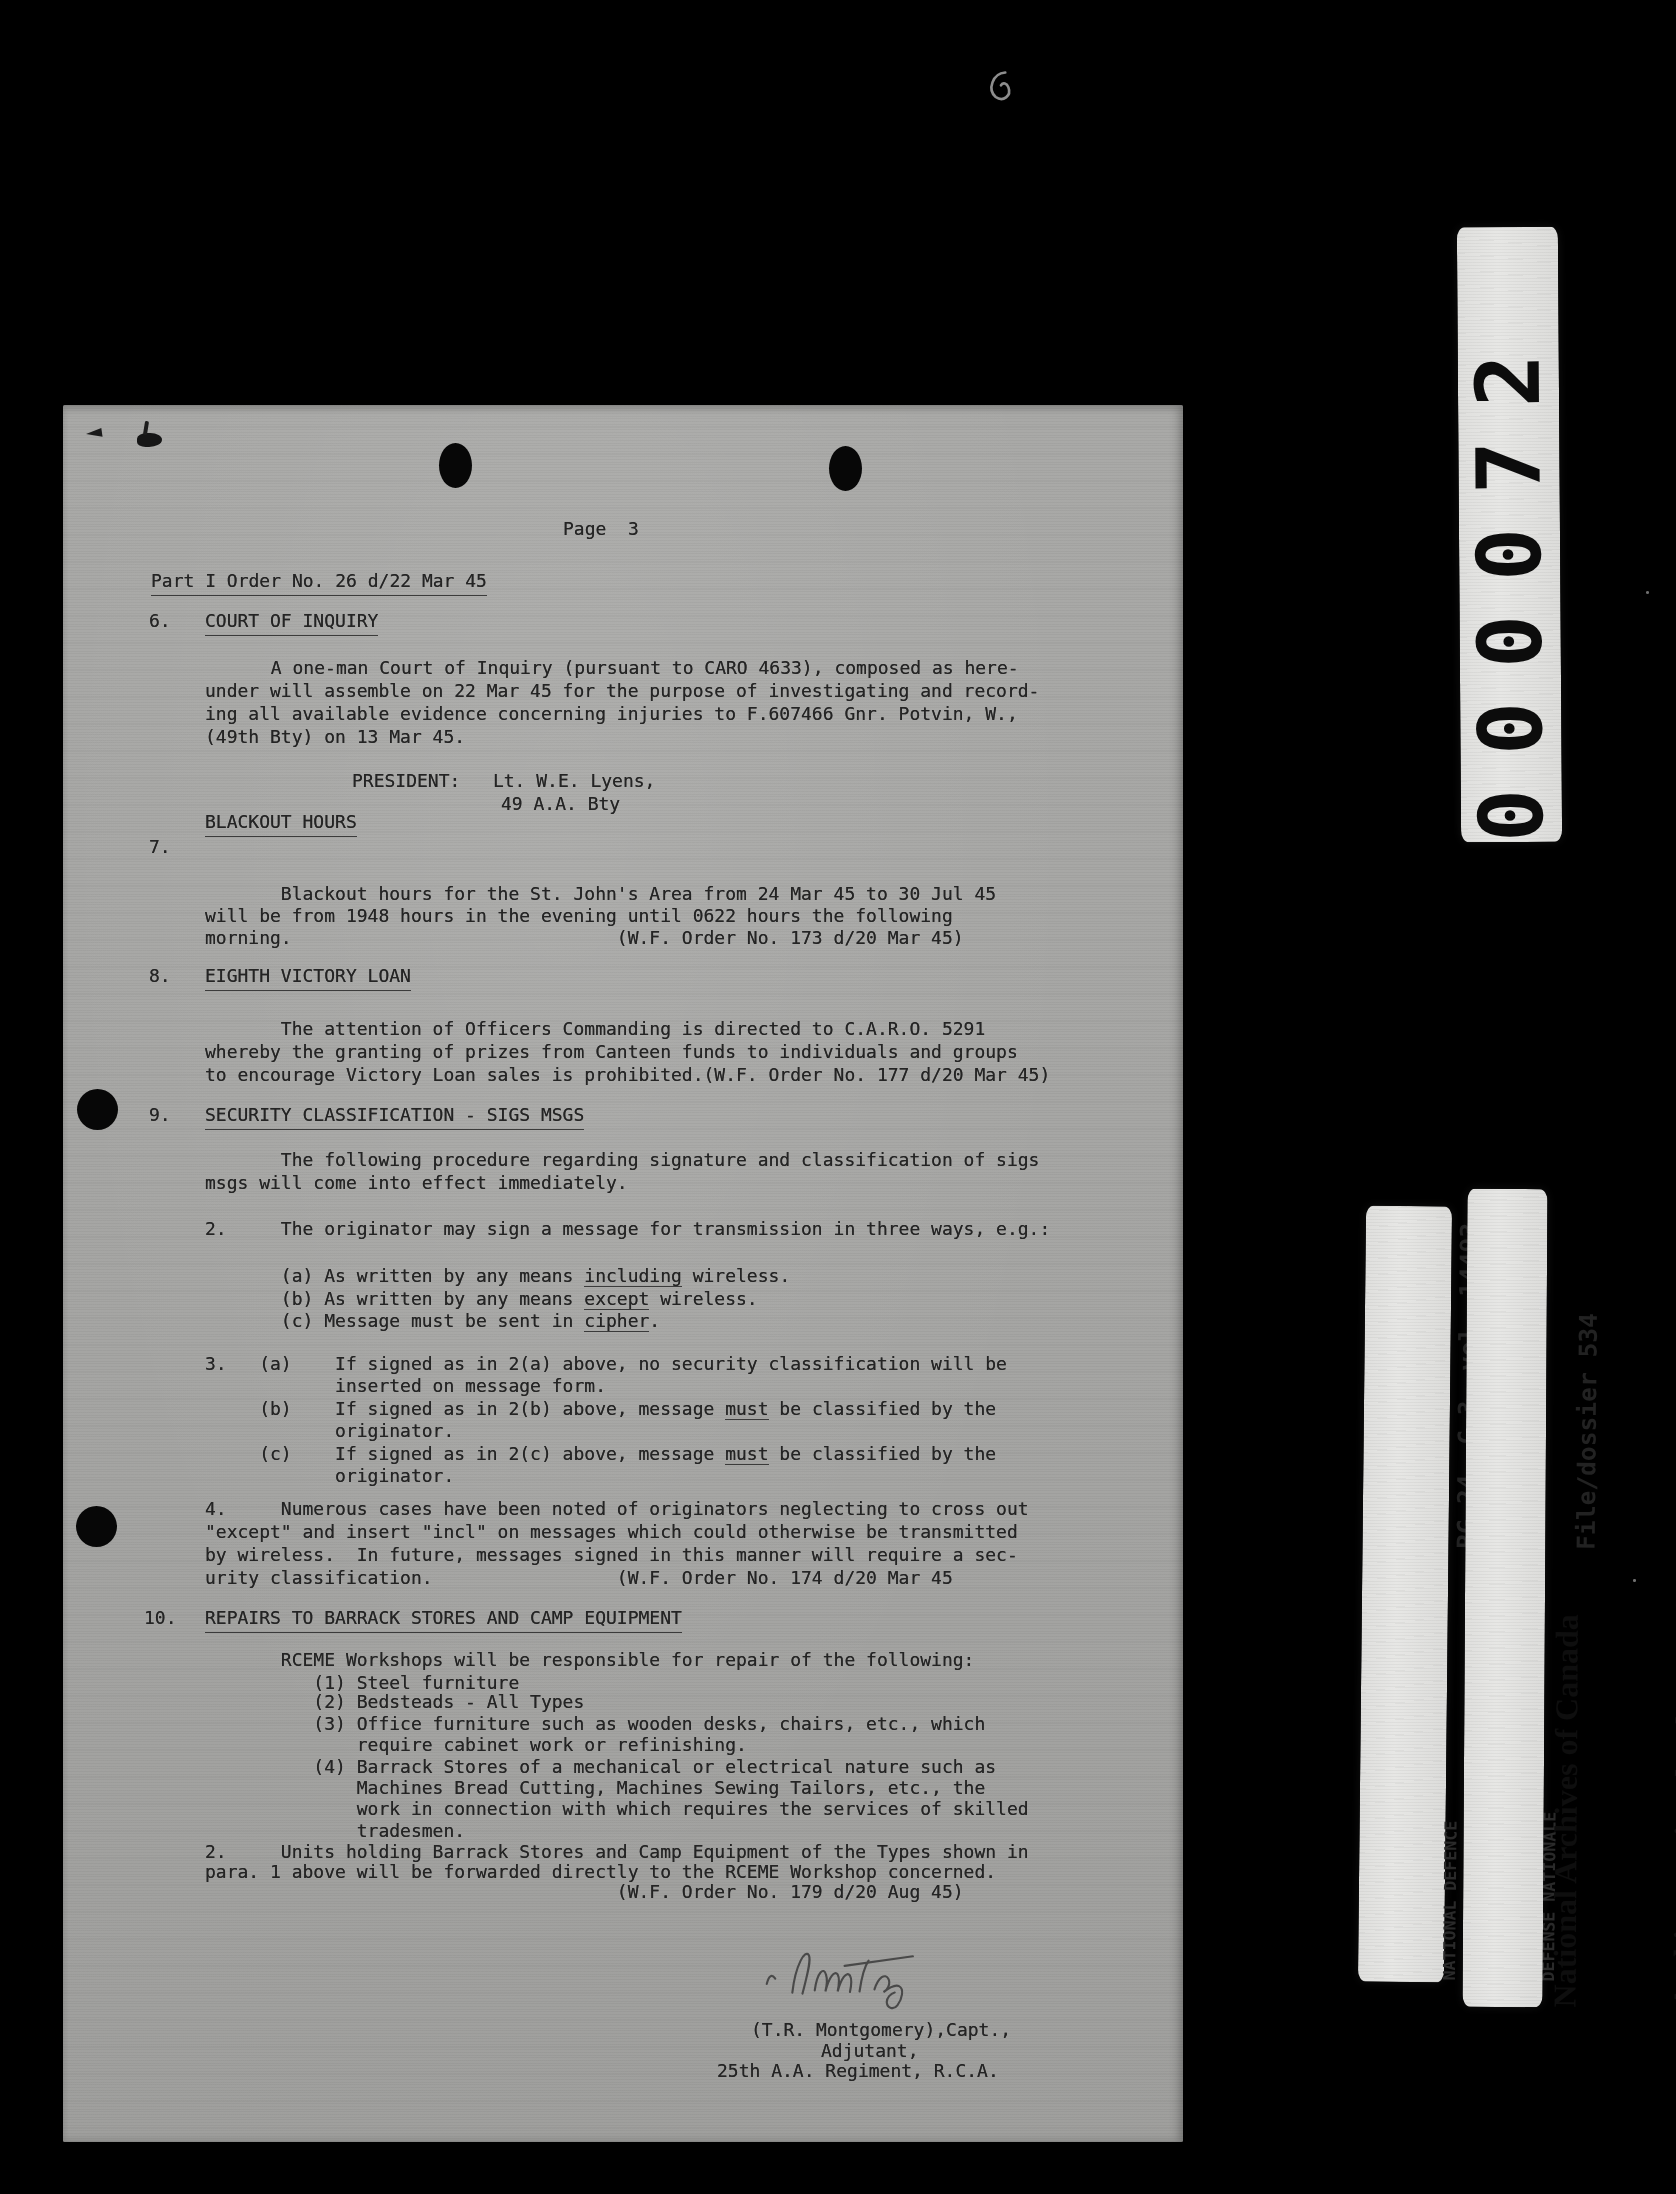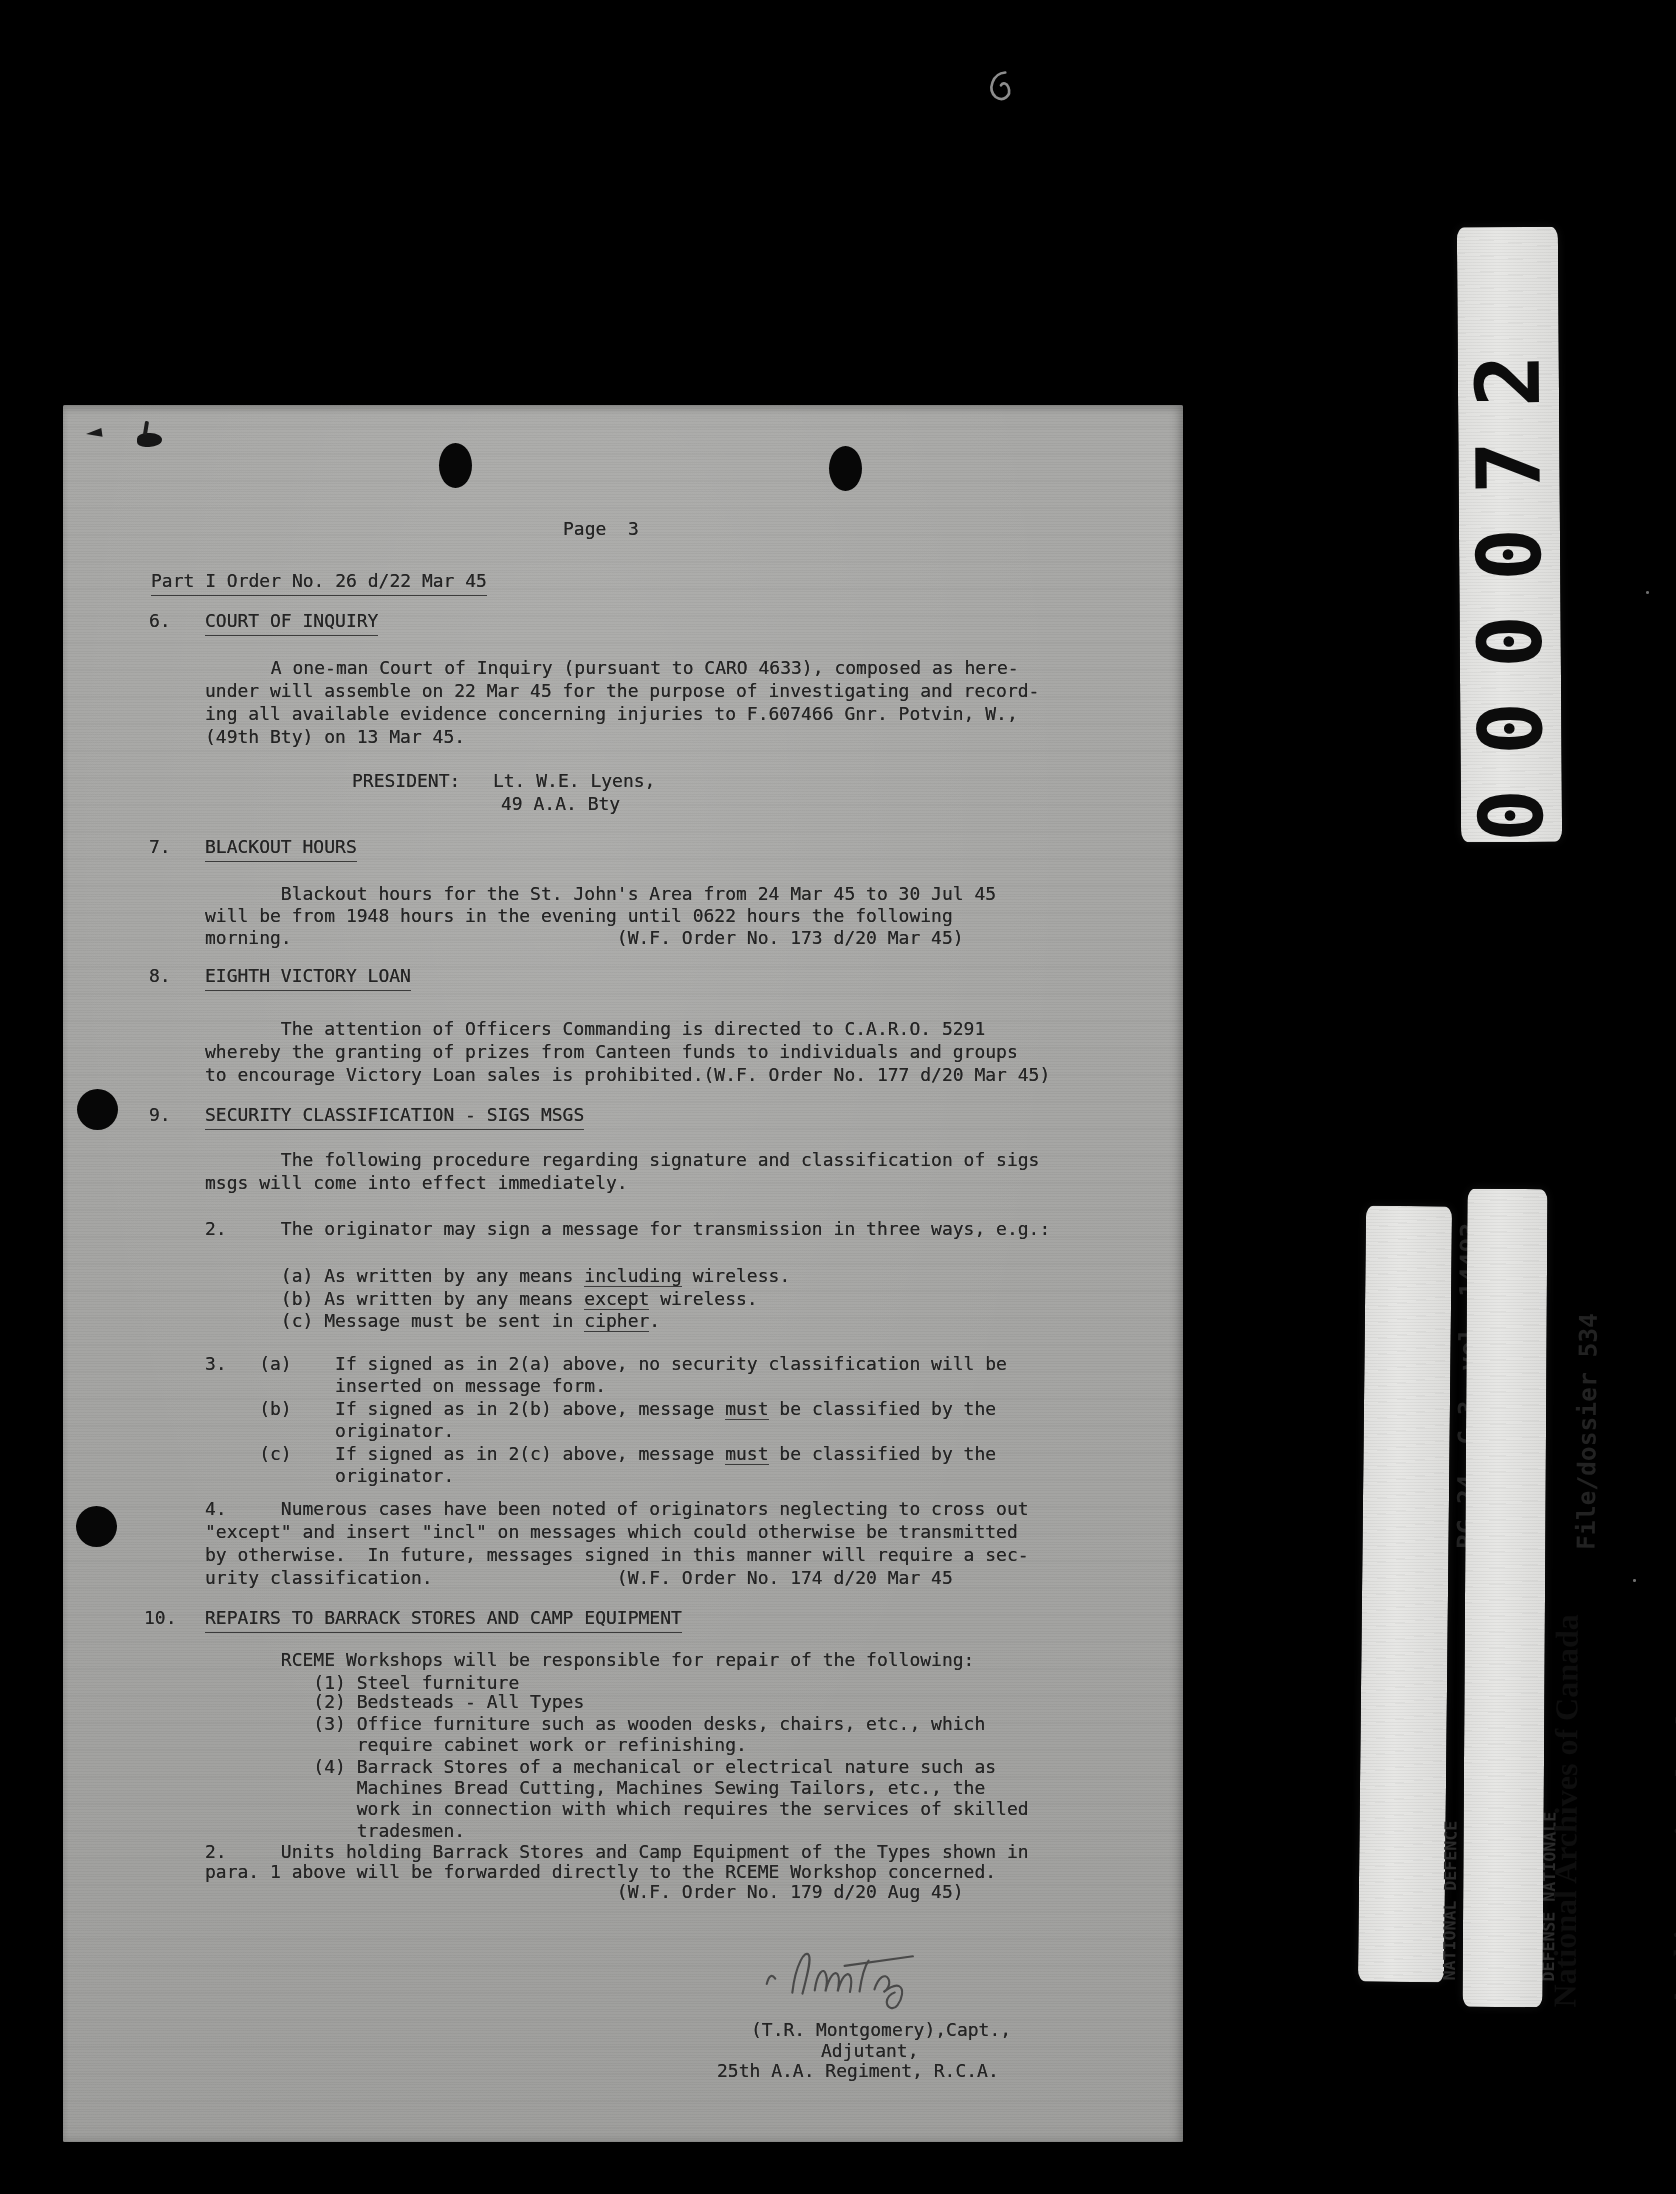--- a/index.html
+++ b/index.html
@@ -67,21 +67,21 @@
   <div class="tl" style="left:86px;top:205px;">6.</div>
   <div class="tl" style="left:142px;top:205px;"><span class="uh">COURT OF INQUIRY</span></div>
   <div class="tl" style="left:132px;top:252px;">       A one-man Court of Inquiry (pursuant to CARO 4633), composed as here-</div>
   <div class="tl" style="left:142px;top:275px;">under will assemble on 22 Mar 45 for the purpose of investigating and record-</div>
   <div class="tl" style="left:142px;top:298px;">ing all available evidence concerning injuries to F.607466 Gnr. Potvin, W.,</div>
   <div class="tl" style="left:142px;top:321px;">(49th Bty) on 13 Mar 45.</div>
   <div class="tl" style="left:289px;top:365px;">PRESIDENT:   Lt. W.E. Lyens,</div>
   <div class="tl" style="left:438px;top:388px;">49 A.A. Bty</div>
 
   <div class="tl" style="left:86px;top:431px;">7.</div>
-  <div class="tl" style="left:142px;top:431px;"><span class="uh">BLACKOUT HOURS</span></div>
+  <div class="tl" style="left:142px;top:406px;"><span class="uh">BLACKOUT HOURS</span></div>
   <div class="tl" style="left:142px;top:478px;">       Blackout hours for the St. John's Area from 24 Mar 45 to 30 Jul 45</div>
   <div class="tl" style="left:142px;top:500px;">will be from 1948 hours in the evening until 0622 hours the following</div>
   <div class="tl" style="left:142px;top:522px;">morning.                              (W.F. Order No. 173 d/20 Mar 45)</div>
 
   <div class="tl" style="left:86px;top:560px;">8.</div>
   <div class="tl" style="left:142px;top:560px;"><span class="uh">EIGHTH VICTORY LOAN</span></div>
   <div class="tl" style="left:142px;top:613px;">       The attention of Officers Commanding is directed to C.A.R.O. 5291</div>
   <div class="tl" style="left:142px;top:636px;">whereby the granting of prizes from Canteen funds to individuals and groups</div>
   <div class="tl" style="left:142px;top:659px;">to encourage Victory Loan sales is prohibited.(W.F. Order No. 177 d/20 Mar 45)</div>
 
@@ -94,21 +94,21 @@
   <div class="tl" style="left:142px;top:883px;"><span>       (b) As written by any means </span><span class="u">except</span><span> wireless.</span></div>
   <div class="tl" style="left:142px;top:905px;"><span>       (c) Message must be sent in </span><span class="u">cipher</span><span>.</span></div>
   <div class="tl" style="left:142px;top:948px;">3.   (a)    If signed as in 2(a) above, no security classification will be</div>
   <div class="tl" style="left:142px;top:970px;">            inserted on message form.</div>
   <div class="tl" style="left:142px;top:993px;"><span>     (b)    If signed as in 2(b) above, message </span><span class="u">must</span><span> be classified by the</span></div>
   <div class="tl" style="left:142px;top:1015px;">            originator.</div>
   <div class="tl" style="left:142px;top:1038px;"><span>     (c)    If signed as in 2(c) above, message </span><span class="u">must</span><span> be classified by the</span></div>
   <div class="tl" style="left:142px;top:1060px;">            originator.</div>
   <div class="tl" style="left:142px;top:1093px;">4.     Numerous cases have been noted of originators neglecting to cross out</div>
   <div class="tl" style="left:142px;top:1116px;">"except" and insert "incl" on messages which could otherwise be transmitted</div>
-  <div class="tl" style="left:142px;top:1139px;">by otherwise.  In future, messages signed in this manner will require a sec-</div>
+  <div class="tl" style="left:142px;top:1139px;">by wireless.  In future, messages signed in this manner will require a sec-</div>
   <div class="tl" style="left:142px;top:1162px;">urity classification.                 (W.F. Order No. 174 d/20 Mar 45</div>
 
   <div class="tl" style="left:81px;top:1202px;">10.</div>
   <div class="tl" style="left:142px;top:1202px;"><span class="uh">REPAIRS TO BARRACK STORES AND CAMP EQUIPMENT</span></div>
   <div class="tl" style="left:142px;top:1244px;">       RCEME Workshops will be responsible for repair of the following:</div>
   <div class="tl" style="left:142px;top:1267px;">          (1) Steel furniture</div>
   <div class="tl" style="left:142px;top:1286px;">          (2) Bedsteads - All Types</div>
   <div class="tl" style="left:142px;top:1308px;">          (3) Office furniture such as wooden desks, chairs, etc., which</div>
   <div class="tl" style="left:142px;top:1329px;">              require cabinet work or refinishing.</div>
   <div class="tl" style="left:142px;top:1351px;">          (4) Barrack Stores of a mechanical or electrical nature such as</div>

